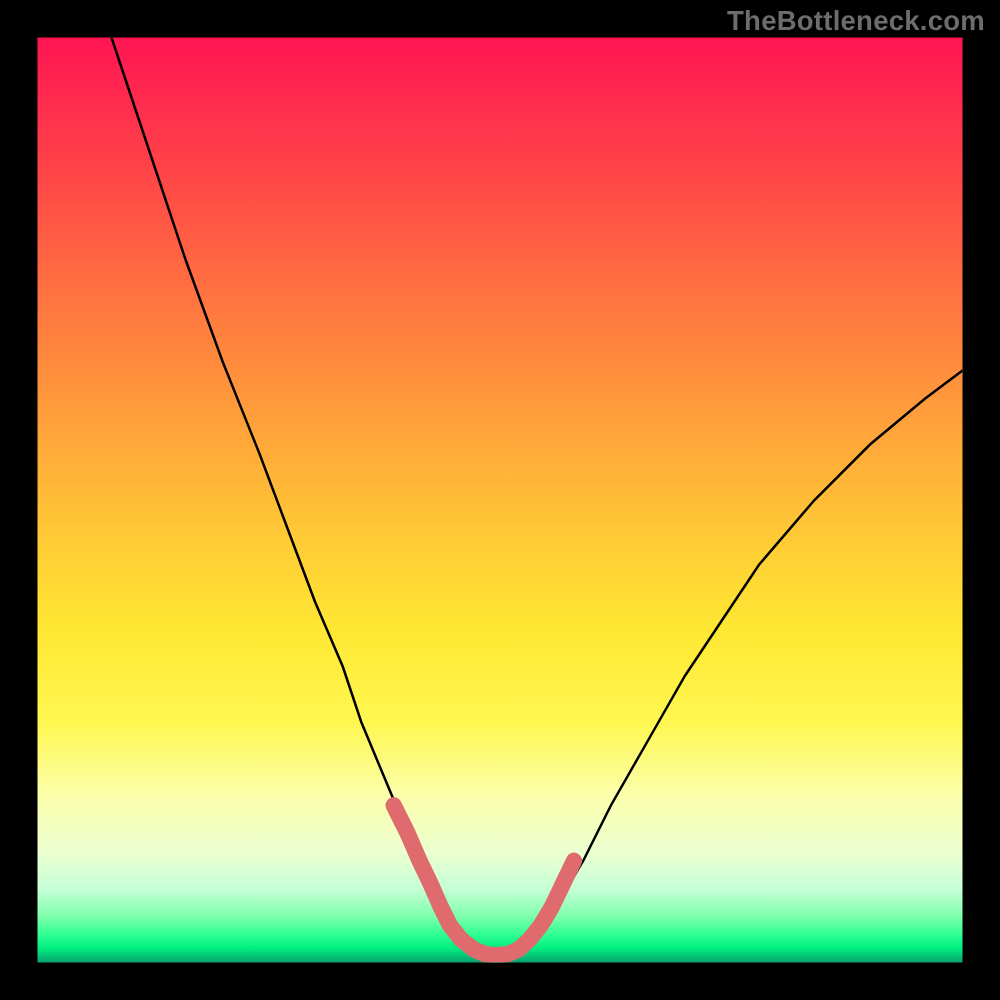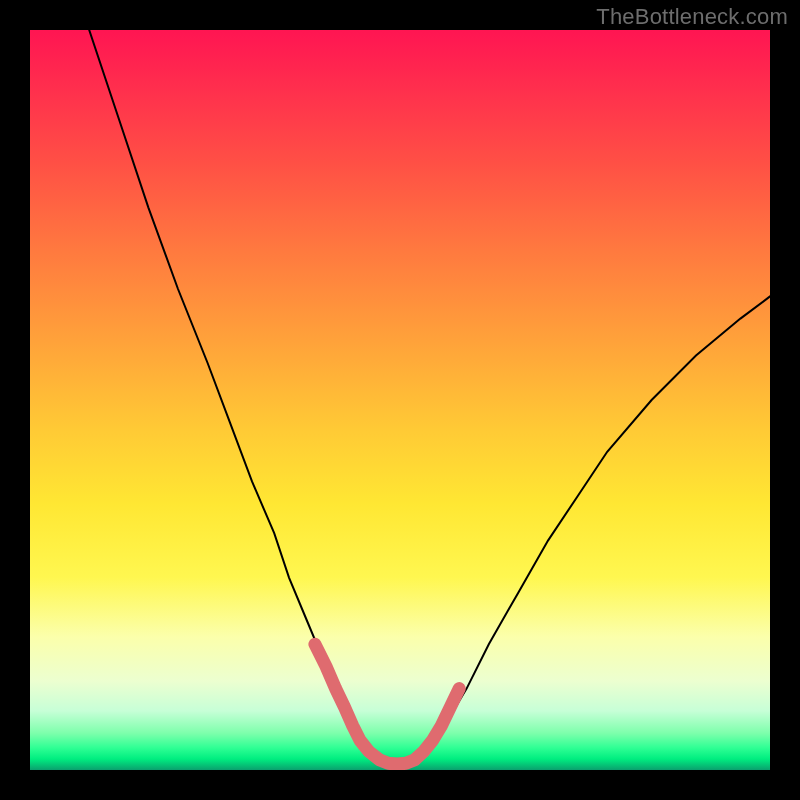--- a/index.html
+++ b/index.html
@@ -50,20 +50,21 @@
     height: 740px;
   }
   .watermark {
     position: absolute;
     top: 4px;
     right: 12px;
     font-family: Arial, Helvetica, sans-serif;
     font-size: 22px;
     color: #6d6d6d;
     letter-spacing: 0.2px;
+    font-weight: bold;
   }
 </style>
 </head>
 <body>
 
 <div class="frame">
   <div class="plot-area"></div>
 
   <svg class="svg-layer" viewBox="0 0 740 740" preserveAspectRatio="none">
     <path id="curve-path" fill="none" stroke="#000" stroke-width="2" stroke-linecap="round" d="M59.20 0.00 L88.80 88.80 L118.40 177.60 L148.00 259.00 L177.60 333.00 L199.80 392.20 L222.00 451.40 L244.20 503.20 L259.00 547.60 L277.50 592.00 L296.00 636.40 L310.80 673.40 L321.90 699.30 L333.00 717.80 L347.80 731.12 L366.30 734.08 L384.80 731.12 L399.60 717.80 L414.40 695.60 L436.60 658.60 L458.80 614.20 L488.40 562.40 L518.00 510.60 L547.60 466.20 L577.20 421.80 L621.60 370.00 L666.00 325.60 L710.40 288.60 L740.00 266.40"></path>

